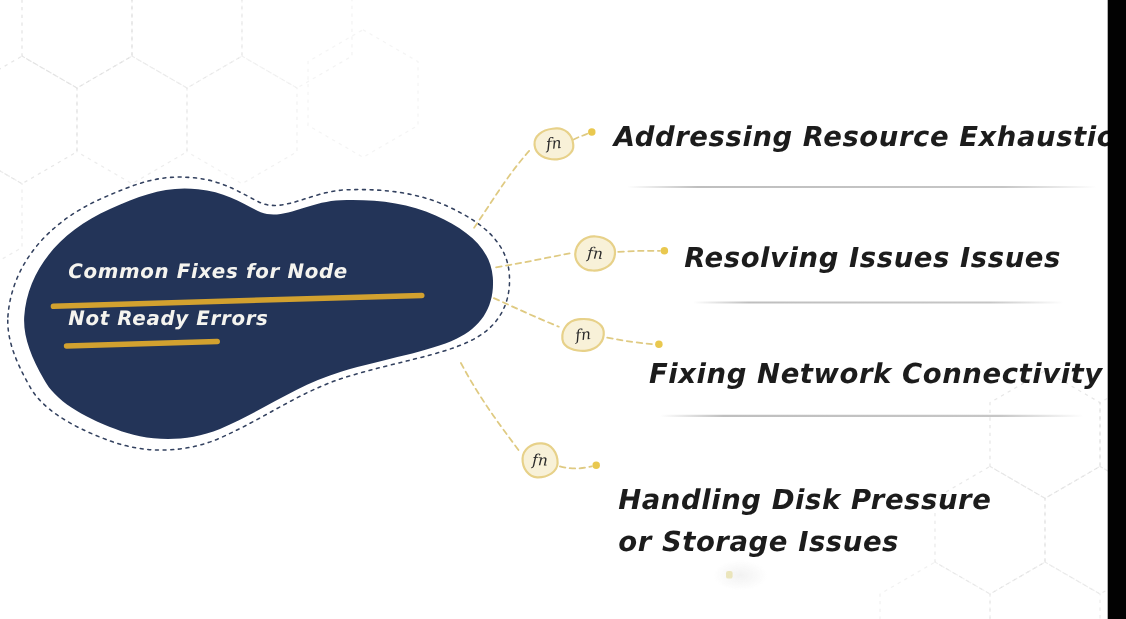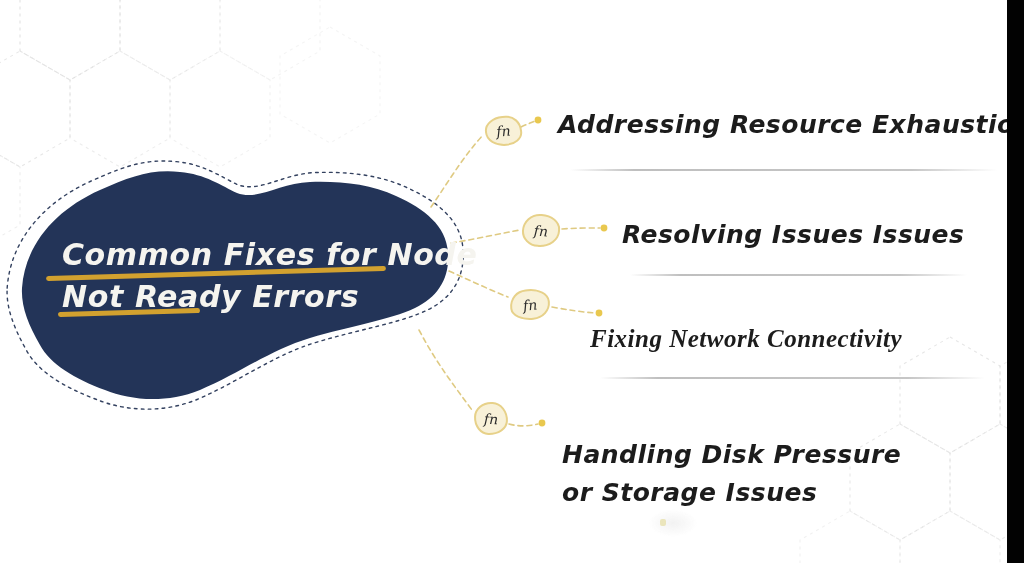--- a/index.html
+++ b/index.html
@@ -2,21 +2,21 @@
 <html><head>
 <meta charset="utf-8">
 <style>
   html,body{margin:0;padding:0;background:#ffffff;}
   .canvas{position:relative;width:1024px;height:563px;background:#ffffff;overflow:hidden;
           font-family:"DejaVu Sans", sans-serif;}
   svg.bg{position:absolute;left:0;top:0;width:1024px;height:563px;}
 
   
   .title-line{position:absolute;color:#f5f4ef;font-style:italic;font-weight:700;
-              font-size:30px;letter-spacing:.6px;white-space:nowrap;}
+              font-size:18px;letter-spacing:.6px;white-space:nowrap;}
   .gold-underline{position:absolute;height:5px;background:#d2a12f;border-radius:3px;}
 
   
   .fn-icon{position:absolute;background:#f8f1d8;border:2px solid #e7d189;box-sizing:border-box;
            display:flex;align-items:center;justify-content:center;
            font-family:"DejaVu Serif", serif;font-style:italic;font-size:14px;color:#2b2b2b;}
   .fn1{left:485px;top:116px;width:37px;height:30px;border-radius:55% 45% 50% 60%/50% 60% 45% 55%;transform:rotate(-5deg);}
   .fn2{left:522px;top:214px;width:38px;height:33px;border-radius:48% 52% 55% 45%/55% 45% 52% 48%;transform:rotate(3deg);}
   .fn3{left:510px;top:289px;width:40px;height:31px;border-radius:45% 55% 48% 58%/58% 48% 55% 45%;transform:rotate(-6deg);}
   .fn4{left:474px;top:402px;width:34px;height:33px;border-radius:52% 48% 58% 45%/48% 58% 45% 55%;transform:rotate(2deg);}
@@ -106,21 +106,21 @@
 
   <div class="fn-icon fn2">
     <span>fn</span>
   </div>
   <div class="branch-label" style="left:622px;top:220px;">Resolving Issues Issues</div>
   <div class="branch-underline" style="left:630px;top:274px;width:337px;"></div>
 
   <div class="fn-icon fn3">
     <span>fn</span>
   </div>
-  <div class="branch-label" style="left:590px;top:325px;font-family:Liberation Serif, serif;">Fixing Network Connectivity</div>
+  <div class="branch-label" style="left:590px;top:325px;">Fixing Network Connectivity</div>
   <div class="branch-underline" style="left:600px;top:377px;width:385px;"></div>
 
   <div class="fn-icon fn4">
     <span>fn</span>
   </div>
   <div class="branch-label wrap" style="left:562px;top:408px;margin-top:28px;">Handling Disk Pressure or Storage Issues</div>
 
   <div class="watermark">
     <span class="wm-dot"></span>
   </div>

